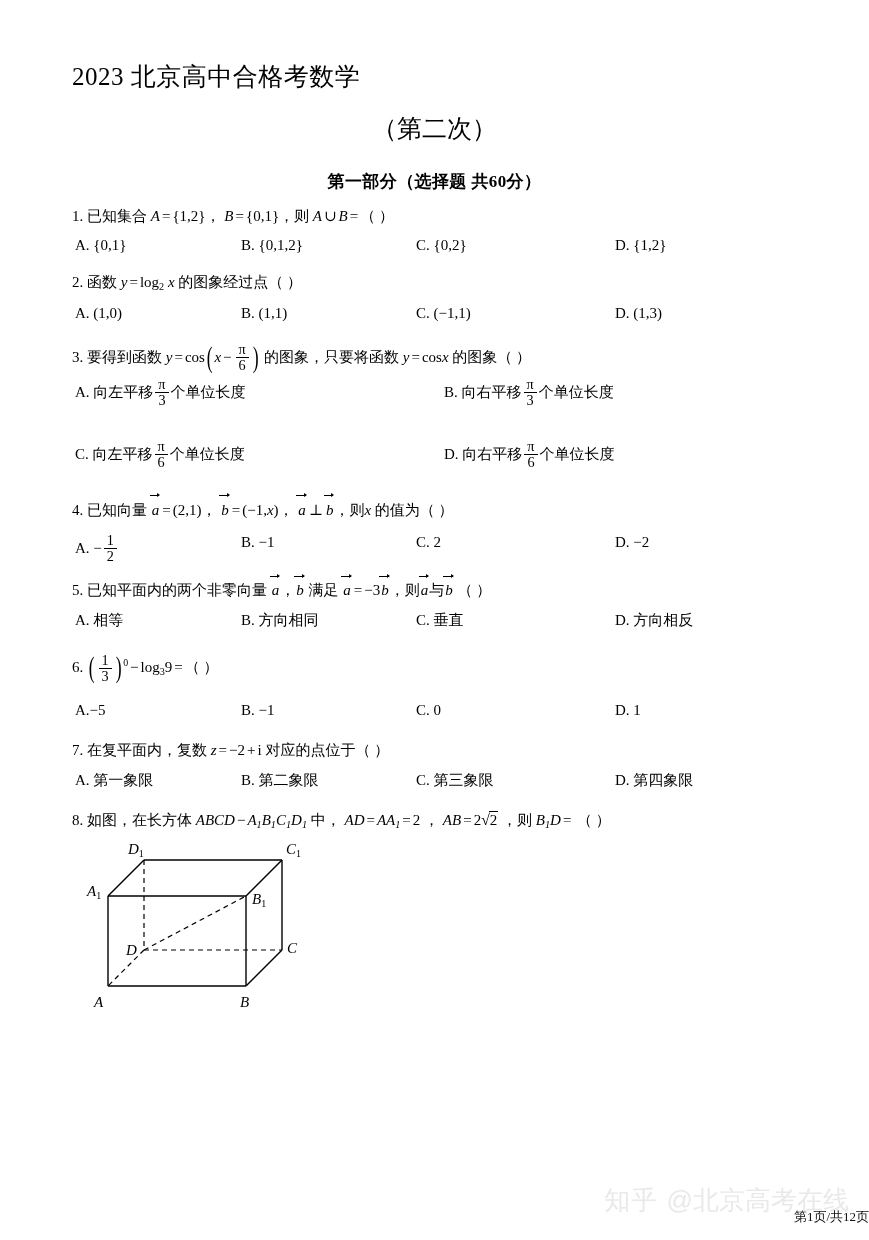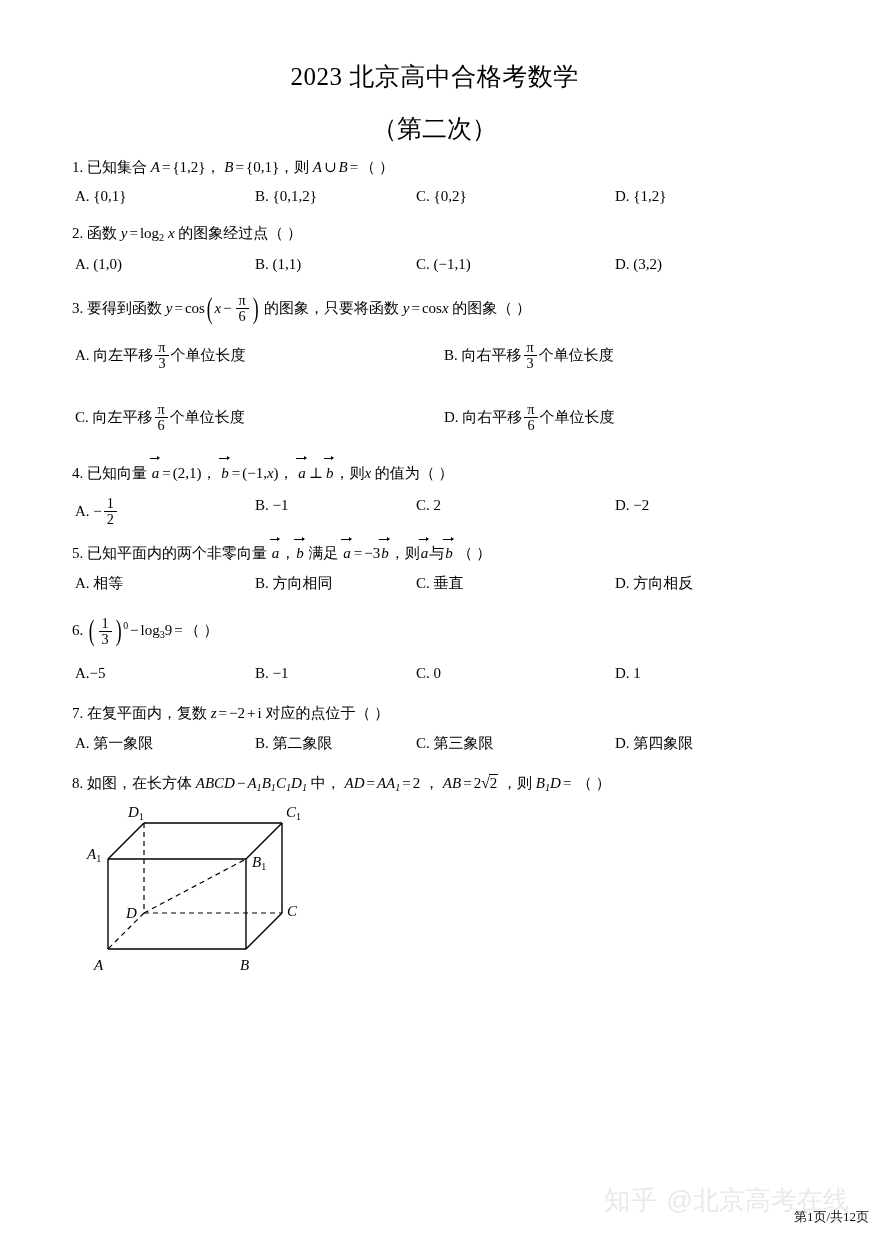--- a/index.html
+++ b/index.html
@@ -18,21 +18,20 @@
   .page {
     position: relative;
     width: 869px;
     height: 1240px;
     box-sizing: border-box;
     padding: 0 72px;
   }
 
   
   .doc-title {
-    text-align: center;
     font-size: 25px;
     font-weight: 400;
     letter-spacing: 0.5px;
     margin: 0;
     padding-top: 62px;
     line-height: 1.2;
   }
   .doc-subtitle {
     text-align: center;
     font-size: 25px;
@@ -74,21 +73,21 @@
     font-size: 15px;
   }
   .opts.tall { height: 40px; }
   .opts.stacked { height: 28px; }
   .opt {
     position: absolute;
     top: 0;
     white-space: nowrap;
   }
   .opt.c0 { left: 3px; }
-  .opt.c1 { left: 183px; }
+  .opt.c1 { left: 169px; }
   .opt.c2 { left: 344px; }
   .opt.c3 { left: 543px; }
   .opt.w0 { left: 3px; }
   .opt.w1 { left: 372px; }
 
   
   .mi { font-style: italic; font-family: "Liberation Serif", serif; }
   .mn { font-style: normal; }
   .sub { font-size: 0.68em; vertical-align: -0.28em; font-style: italic; }
   .subn { font-size: 0.68em; vertical-align: -0.28em; font-style: normal; }
@@ -187,20 +186,21 @@
   }
   .watermark .wm-at { letter-spacing: 0; }
 </style>
 </head>
 <body>
 
 <div class="page">
 
   <h1 class="doc-title">2023 北京高中合格考数学</h1>
   <h2 class="doc-subtitle">（第二次）</h2>
+  <div class="part-title">第一部分（选择题 共60分）</div>
 
   <div class="q">
     <span class="q-stem">
       <span>1.</span>
       <span>已知集合</span>
       <span class="mi">A</span><span class="op">=</span><span class="mn">{1,2}</span>，
       <span class="mi">B</span><span class="op">=</span><span class="mn">{0,1}</span>，则
       <span class="mi">A</span><span class="op">∪</span><span class="mi">B</span><span class="op">=</span>（  ）
     </span>
   </div>
@@ -216,34 +216,34 @@
       <span>2.</span>
       <span>函数</span>
       <span class="mi">y</span><span class="op">=</span><span class="mn">log</span><span class="subn">2</span> <span class="mi">x</span>
       <span>的图象经过点（  ）</span>
     </span>
   </div>
   <div class="opts">
     <span class="opt c0"><span>A.</span> <span class="mn">(1,0)</span></span>
     <span class="opt c1"><span>B.</span> <span class="mn">(1,1)</span></span>
     <span class="opt c2"><span>C.</span> <span class="mn">(−1,1)</span></span>
-    <span class="opt c3"><span>D.</span> <span class="mn">(3,2)</span></span>
+    <span class="opt c3"><span>D.</span> <span class="mn">(1,3)</span></span>
   </div>
 
   <div class="q" style="margin-top:16px;">
     <span class="q-stem">
       <span>3.</span>
       <span>要得到函数</span>
       <span class="mi">y</span><span class="op">=</span><span class="mn">cos</span><span class="paren-big">(</span><span class="mi">x</span><span class="op">−</span><span class="frac"><span class="num">π</span><span class="den">6</span></span><span class="paren-big">)</span>
       <span>的图象，只要将函数</span>
       <span class="mi">y</span><span class="op">=</span><span class="mn">cos</span><span class="mi">x</span>
       <span>的图象（  ）</span>
     </span>
   </div>
-  <div class="opts tall" style="margin-top:16px;">
+  <div class="opts tall" style="margin-top:4px;">
     <span class="opt w0">
       <span>A.</span>
       <span>向左平移</span><span class="frac"><span class="num">π</span><span class="den">3</span></span><span>个单位长度</span>
     </span>
     <span class="opt w1">
       <span>B.</span>
       <span>向右平移</span><span class="frac"><span class="num">π</span><span class="den">3</span></span><span>个单位长度</span>
     </span>
   </div>
   <div class="opts tall" style="margin-top:22px;">

